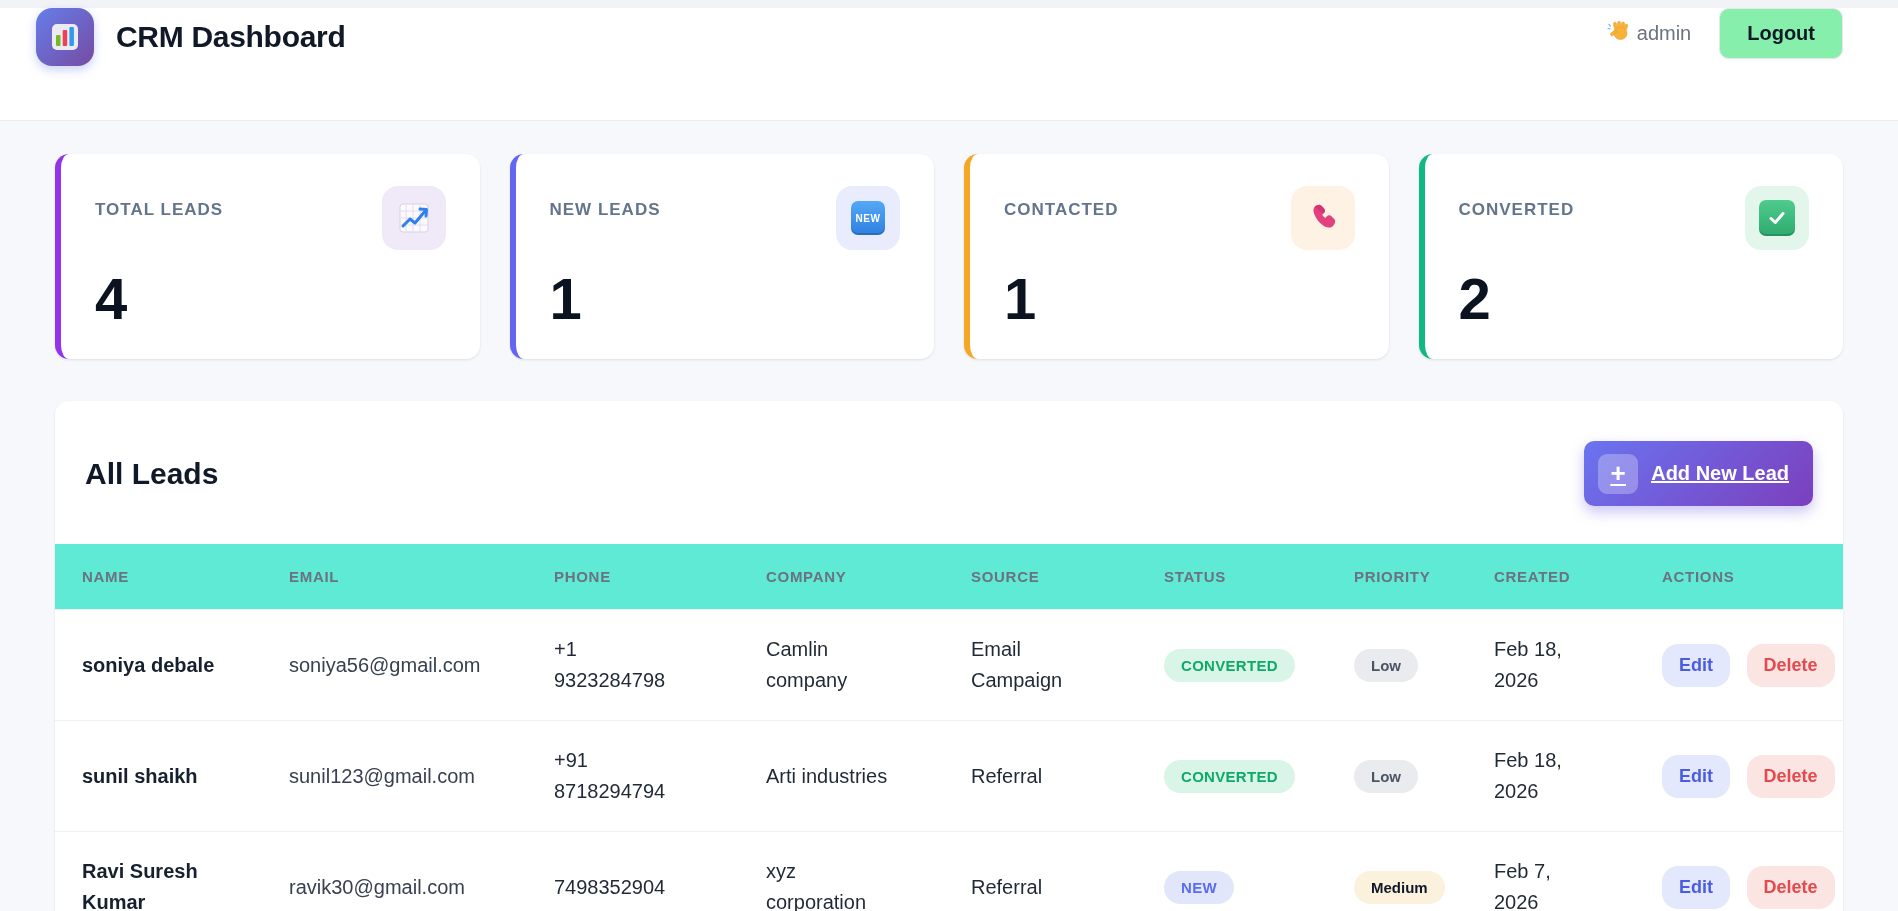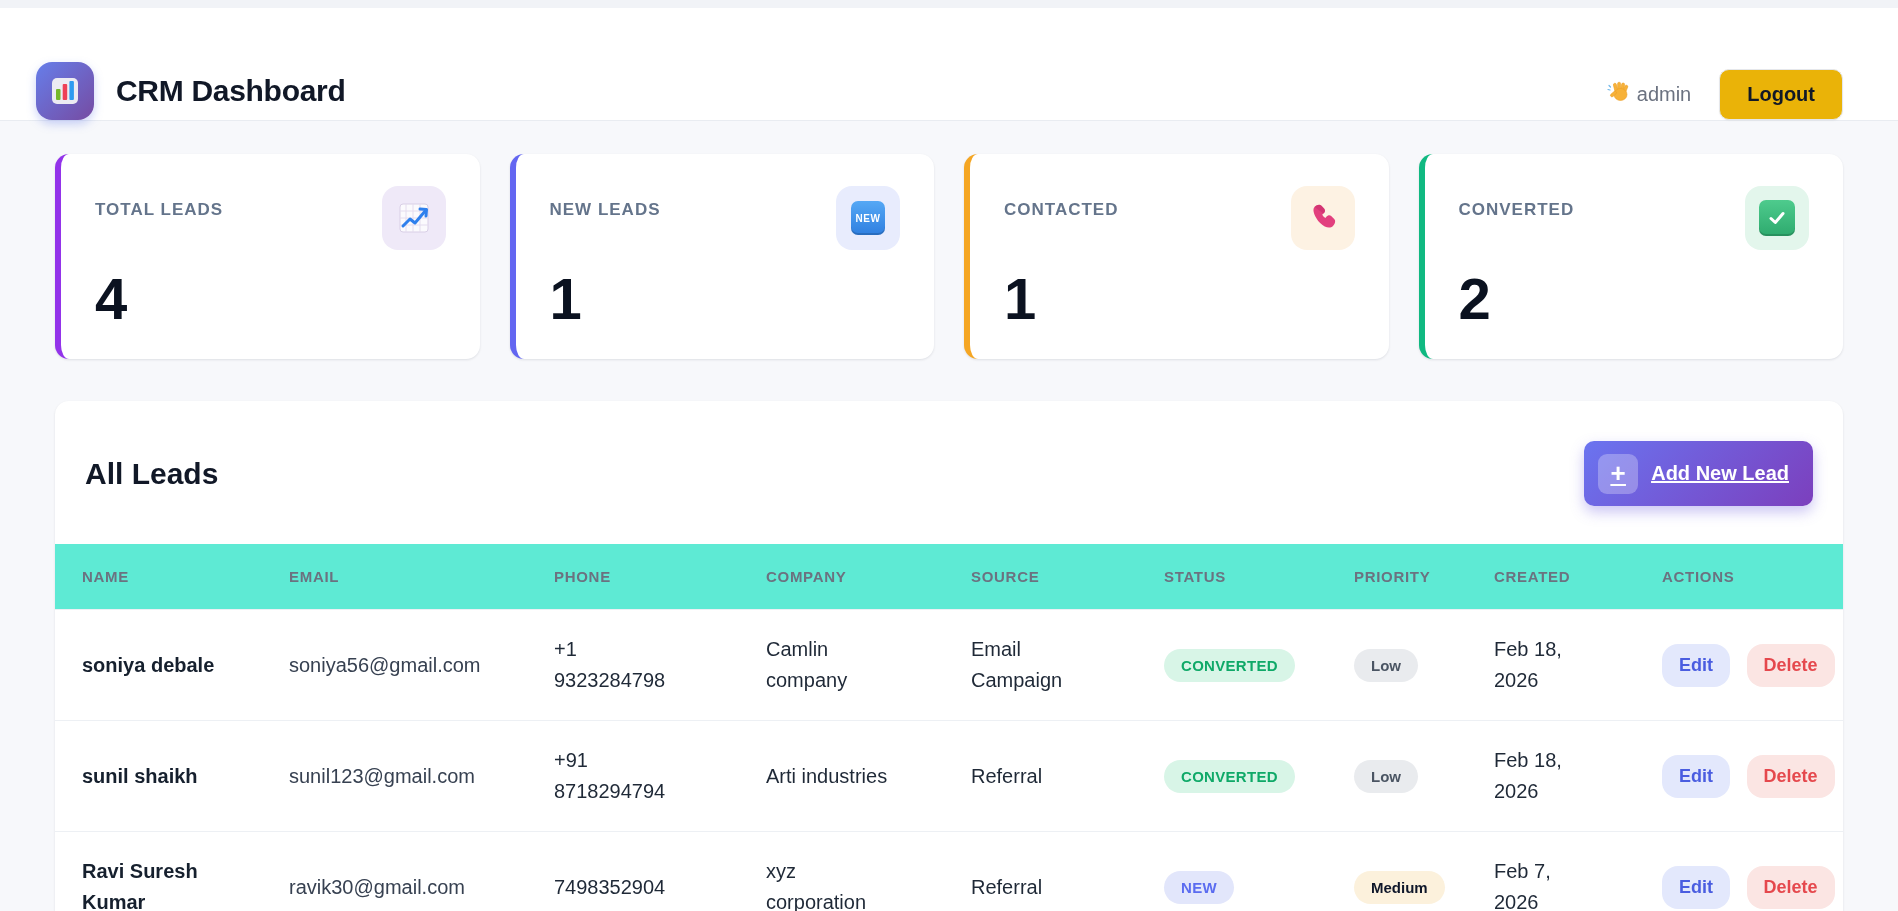--- a/index.html
+++ b/index.html
@@ -8,36 +8,36 @@
     font-family:"Liberation Sans", sans-serif;
     background:#f7f8fb;
     color:#1f2937;
   }
 
   
   .topbar-wrap { padding-top:8px; background:#f1f3f7; }
   .topbar {
     background:#ffffff;
     height:113px;
-    display:flex; align-items:flex-end;
+    display:flex; align-items:flex-start;
     padding:0 55px 0 36px;
     border-bottom:1px solid #e9ecf1;
   }
   .brand { display:flex; align-items:center; gap:22px; }
   .logo {
     width:58px; height:58px; border-radius:16px;
     background:linear-gradient(135deg,#667eea 0%,#764ba2 100%);
     display:flex; align-items:center; justify-content:center;
     box-shadow:0 4px 10px rgba(102,126,234,.35);
   }
   .app-title { font-size:30px; font-weight:800; color:#111827; letter-spacing:-.3px; }
   .topbar-right { margin-left:auto; display:flex; align-items:center; gap:28px; }
   .user-chip { display:flex; align-items:center; gap:6px; font-size:20px; color:#6b7280; font-weight:500; }
   .logout-btn {
-    background:#eab308; border:1px solid #e5e7eb; border-radius:10px;
+    background:#86efac; border:1px solid #e5e7eb; border-radius:10px;
     padding:13px 27px; font-size:20px; font-weight:700; color:#111827;
     font-family:inherit; cursor:pointer; box-shadow:0 1px 2px rgba(0,0,0,.04);
   }
 
   
   .main { padding:33px 55px 0 55px; }
 
   
   .stats-row { display:flex; gap:30px; }
   .stat-card {

